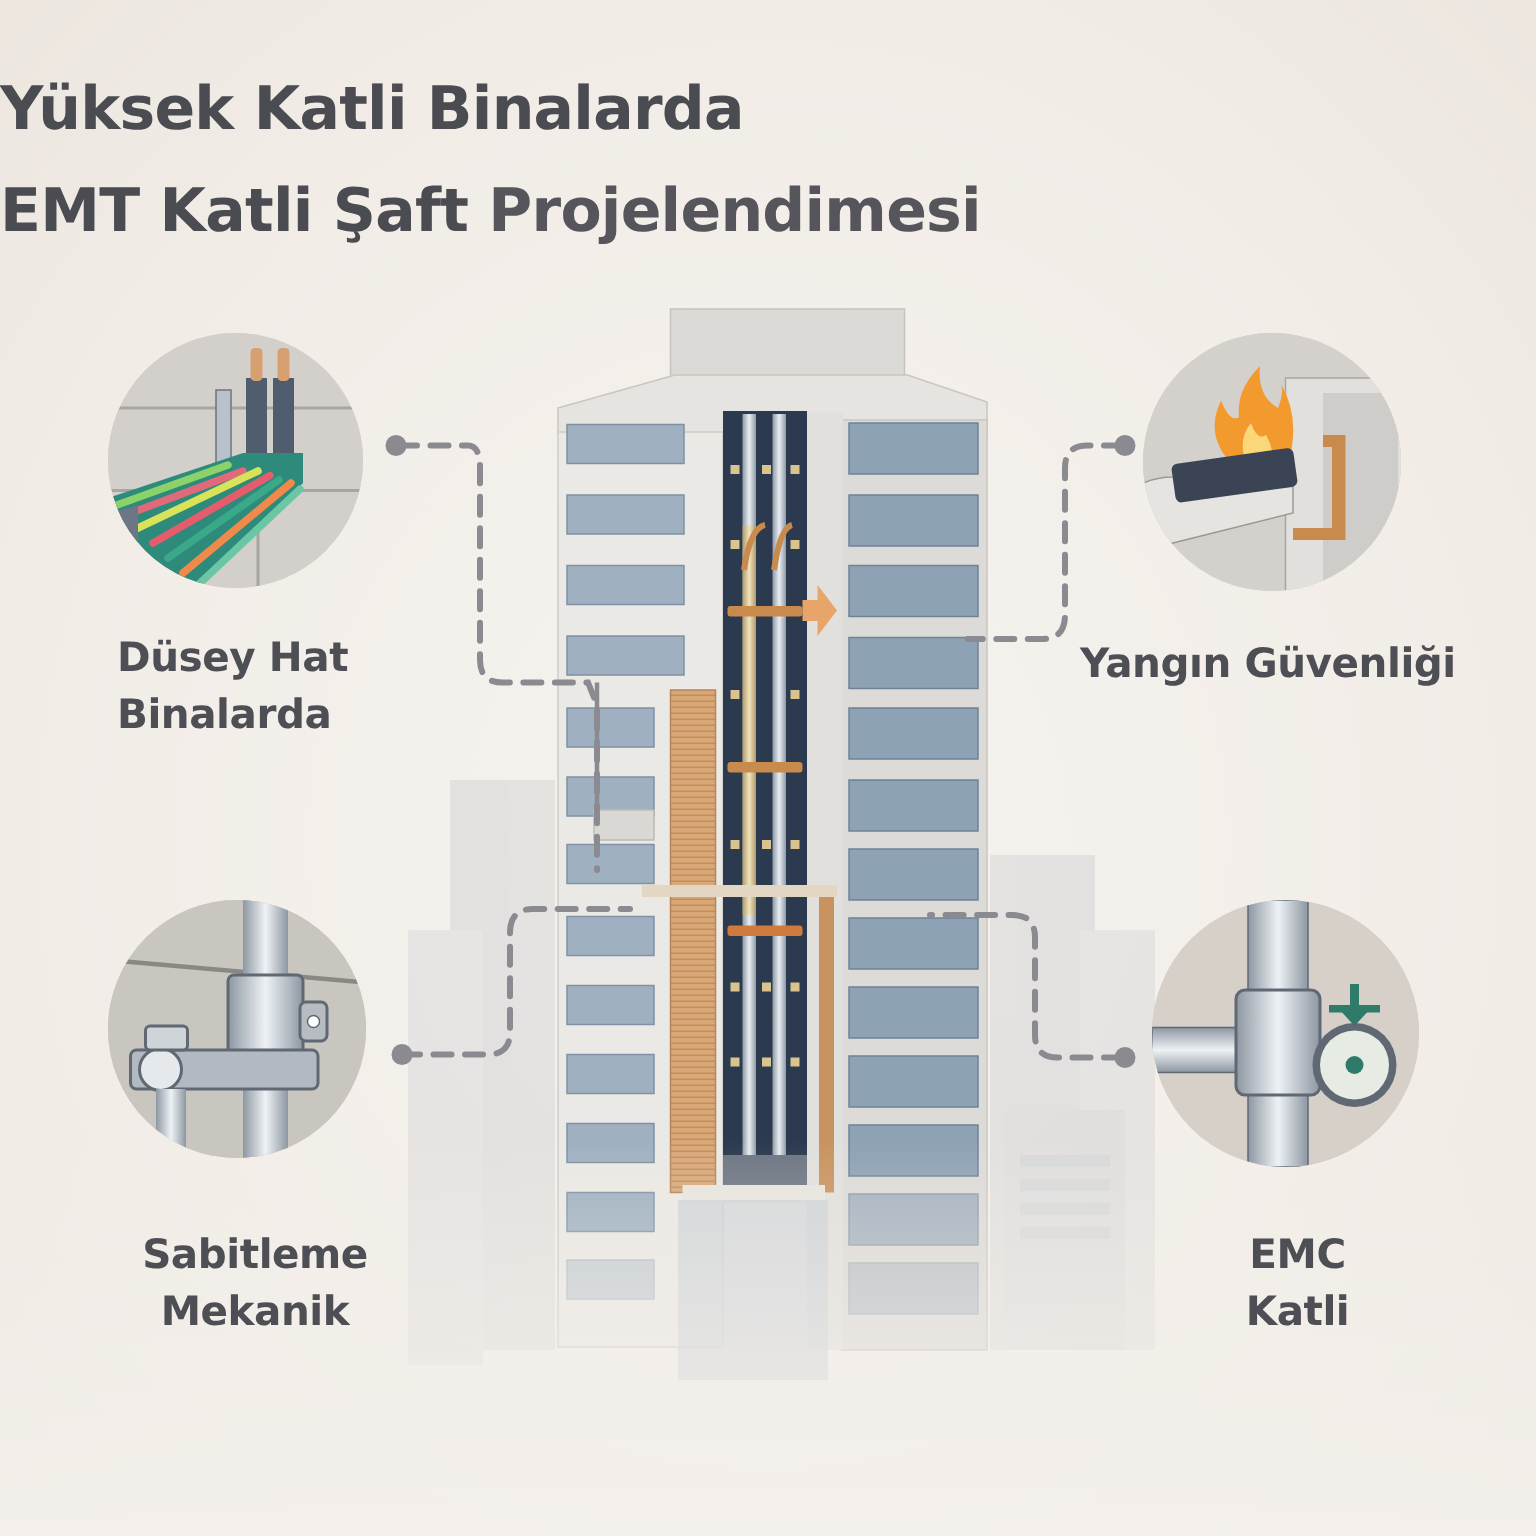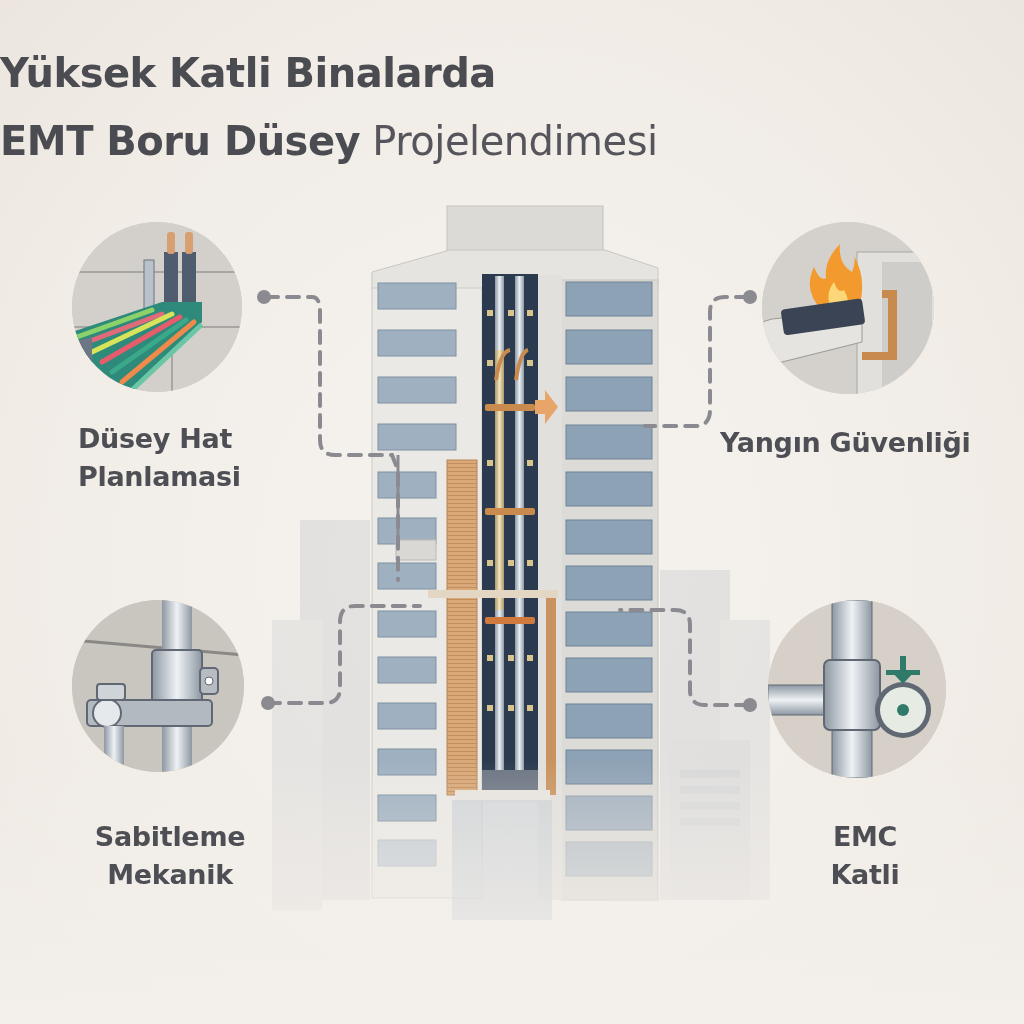--- a/index.html
+++ b/index.html
@@ -13,40 +13,40 @@
     position:absolute; inset:0;
     background:
       radial-gradient(ellipse at 50% 55%, #f6f3ef 0%, #f1ece6 70%, #ece6df 100%);
   }
   .title {
     position:absolute; left:0; right:0; text-align:left;
     color:#4b4b52; font-weight:bold; letter-spacing:-0.5px;
   }
   .t1 { top:50px; font-size:40px; }
   .t2 { top:118px; font-size:40px; }
-  .t2 .light { font-weight:normal; color:#55555b; }
+  .t2 .light { font-weight:bold; color:#55555b; }
 
   .label {
     position:absolute; font-weight:bold; font-size:27px; color:#4e4e55;
     line-height:38px; letter-spacing:-0.3px;
   }
   .circle {
     position:absolute; border-radius:50%; overflow:hidden;
     background:#cfcac4;
   }
   svg { display:block; }
   .layer { position:absolute; left:0; top:0; }
 </style>
 </head>
 <body>
 
 <div class="paper"></div>
 
 <div class="title t1">Yüksek Katli Binalarda</div>
-<div class="title t2"><span>EMT Boru Düsey</span><span class="light"> Projelendimesi</span></div>
+<div class="title t2"><span>EMT Katli Şaft</span><span class="light"> Projelendimesi</span></div>
 
 <svg class="layer" width="1024" height="1024" viewBox="0 0 1024 1024">
   <defs>
     <linearGradient id="fadeBottom" x1="0" y1="0" x2="0" y2="1">
       <stop offset="0" stop-color="#f3efea" stop-opacity="0"></stop>
       <stop offset="1" stop-color="#f3efea" stop-opacity="1"></stop>
     </linearGradient>
     <linearGradient id="pipeG" x1="0" y1="0" x2="1" y2="0">
       <stop offset="0" stop-color="#8e9aa6"></stop>
       <stop offset="0.5" stop-color="#e9eef2"></stop>
@@ -266,21 +266,21 @@
     <circle cx="135" cy="110" r="28" fill="#5f6873"></circle>
     <circle cx="135" cy="110" r="23" fill="#e6ece4"></circle>
     <circle cx="135" cy="110" r="6" fill="#2f7a68"></circle>
     <path d="M132 56 L138 56 L138 72 L146 72 L135 84 L124 72 L132 72 Z" fill="#2f7a68"></path>
     <rect x="118" y="70" width="34" height="5" fill="#2f7a68"></rect>
   </svg>
 </div>
 
 <div class="label" style="left:78px;top:420px;">
   <div>Düsey Hat</div>
-  <div>Planlamasi</div>
+  <div>Binalarda</div>
 </div>
 <div class="label" style="left:720px;top:424px;">
   <div>Yangın Güvenliği</div>
 </div>
 <div class="label" style="left:90px;top:818px;text-align:center;width:160px;">
   <div>Sabitleme</div>
   <div>Mekanik</div>
 </div>
 <div class="label" style="left:800px;top:818px;text-align:center;width:130px;">
   <div>EMC</div>

